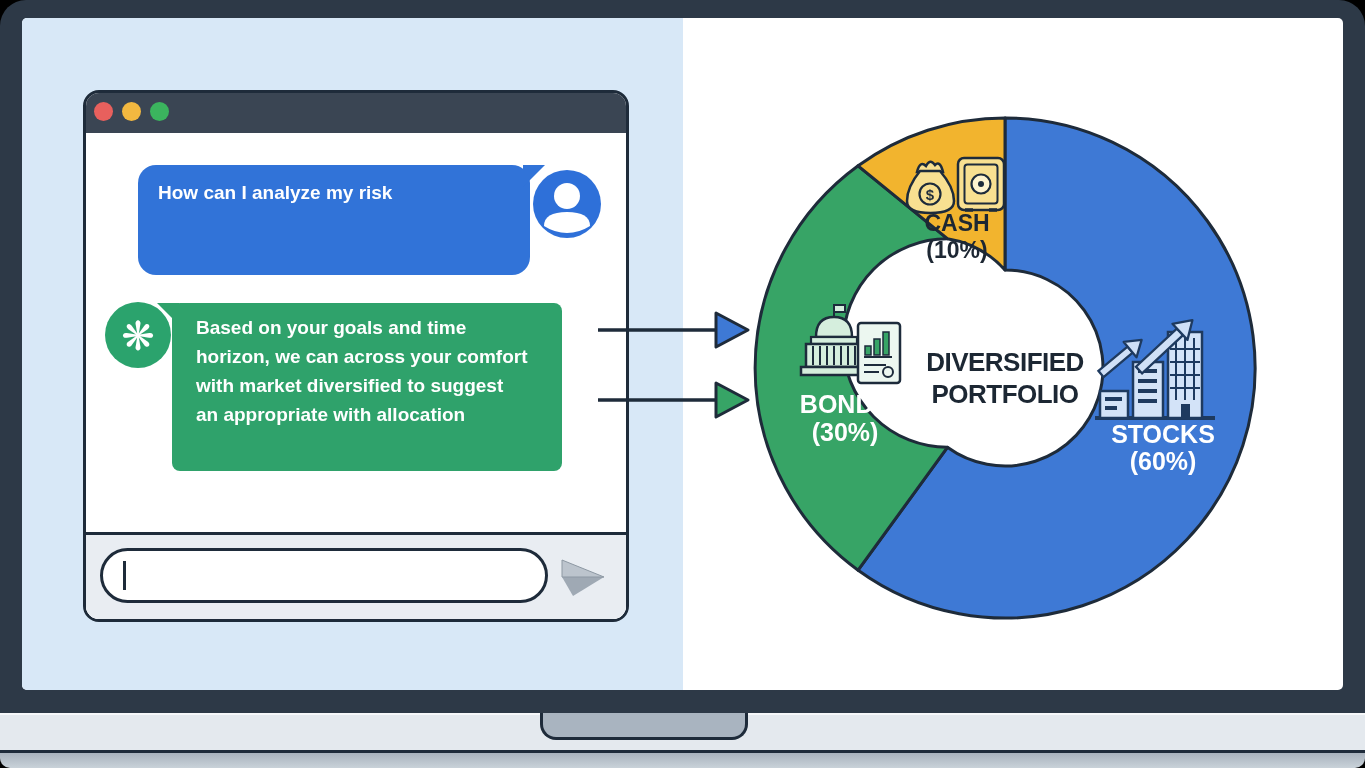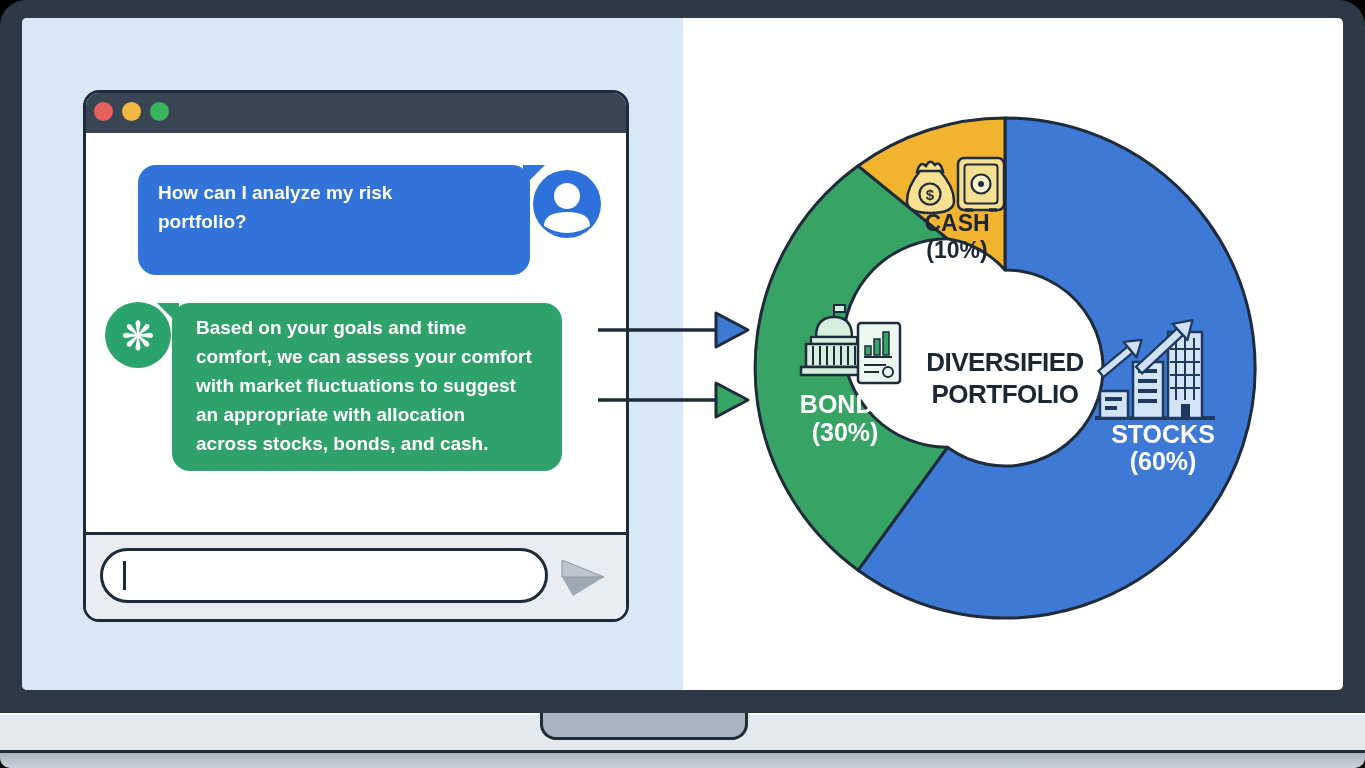--- a/index.html
+++ b/index.html
@@ -27,21 +27,21 @@
   .dot.y{left:36px;background:#f2b840;}
   .dot.g{left:64px;background:#3bb45e;}
   .win-body{position:relative;height:486px;background:#fff;}
   .bubble{position:absolute;color:#fff;font-weight:bold;font-size:19px;line-height:29px;}
   .bubble .line{display:block;white-space:nowrap;}
   .bubble.user{left:52px;top:32px;width:392px;height:110px;background:#3173d8;
         border-radius:18px;padding:13px 0 0 20px;box-sizing:border-box;}
   .tail-r{position:absolute;right:-15px;top:0;width:22px;height:22px;background:#3173d8;
         clip-path:polygon(0 0,100% 0,0 100%);}
   .bubble.ai{left:86px;top:170px;width:390px;height:168px;background:#2fa26b;
-        border-radius:18px;padding:10px 0 0 24px;box-sizing:border-box;}
+        border-radius:8px;padding:10px 0 0 24px;box-sizing:border-box;}
   .tail-l{position:absolute;left:-15px;top:0;width:22px;height:22px;background:#2fa26b;
         clip-path:polygon(0 0,100% 0,100% 100%);}
   .avatar{position:absolute;left:446px;top:36px;width:70px;height:70px;}
   .ai-logo{position:absolute;left:19px;top:169px;width:66px;height:66px;border-radius:50%;
         background:#2ba36d;display:flex;align-items:center;justify-content:center;}
   .ai-logo .knot{color:#fff;font-size:40px;line-height:1;transform:translateY(1px);}
   .footer{position:absolute;left:0;top:399px;width:100%;height:87px;background:#e9edf2;
         border-top:3px solid #1e2b3a;box-sizing:border-box;}
   .input-pill{position:absolute;left:14px;top:13px;width:448px;height:55px;background:#fff;
         border:3px solid #1e2b3a;border-radius:28px;box-sizing:border-box;}
@@ -64,42 +64,40 @@
         <div class="titlebar">
           <span class="dot r"></span>
           <span class="dot y"></span>
           <span class="dot g"></span>
         </div>
         <div class="win-body">
 
           <div class="bubble user">
             <span class="tail-r"></span>
             <span class="line">How can I analyze my risk</span>
-            <span class="line">portfolio?</span>
           </div>
 
           <div class="avatar">
             <svg width="70" height="70" viewBox="0 0 70 70">
               <circle cx="35" cy="35" r="34" fill="#2e70d9"></circle>
               <circle cx="35" cy="27" r="13" fill="#ffffff"></circle>
               <path d="M12 57 Q12 43 35 43 Q58 43 58 57 Q47 64 35 64 Q23 64 12 57 Z" fill="#ffffff"></path>
             </svg>
           </div>
 
           <div class="ai-logo">
             <span class="knot">❋</span>
           </div>
 
           <div class="bubble ai">
             <span class="tail-l"></span>
             <span class="line">Based on your goals and time</span>
-            <span class="line">comfort, we can assess your comfort</span>
-            <span class="line">with market fluctuations to suggest</span>
+            <span class="line">horizon, we can across your comfort</span>
+            <span class="line">with market diversified to suggest</span>
             <span class="line">an appropriate with allocation</span>
-            <span class="line">across stocks, bonds, and cash.</span>
           </div>
 
           <div class="footer">
             <div class="input-pill" title="">
               <span class="cursor"></span>
             </div>
             <svg class="send" width="44" height="42" viewBox="0 0 44 42">
               <polygon points="1,3 43,20 1,20" fill="#bcc4cd"></polygon>
               <polygon points="1,20 43,20 12,39" fill="#9fa9b4"></polygon>
               <polygon points="1,3 43,20 1,20" fill="none" stroke="#8d98a3" stroke-width="1"></polygon>

